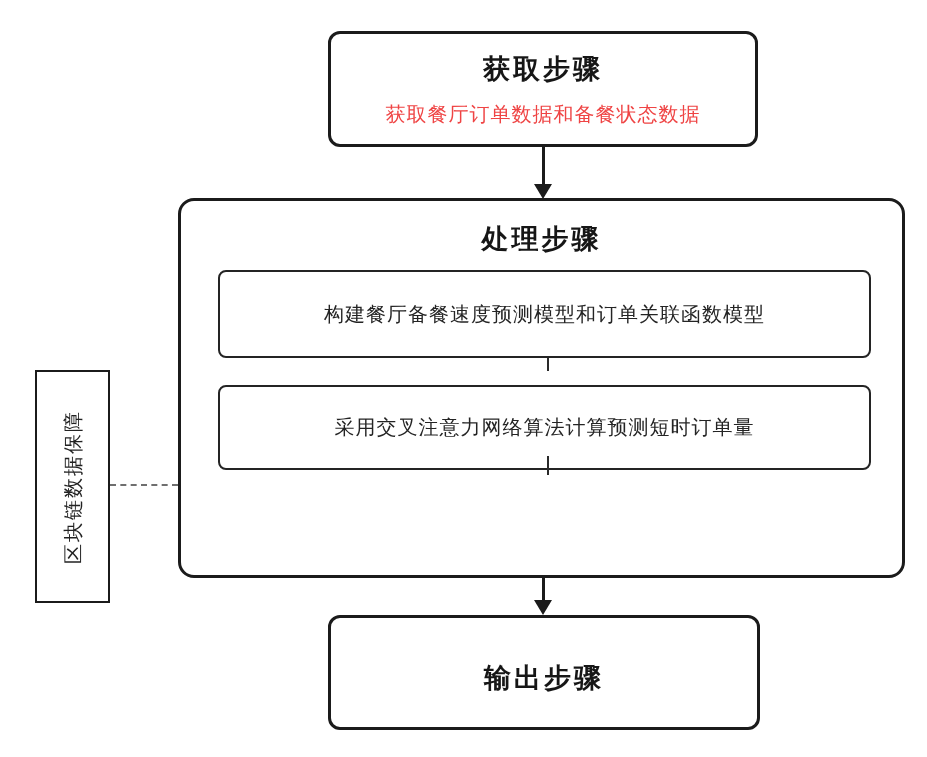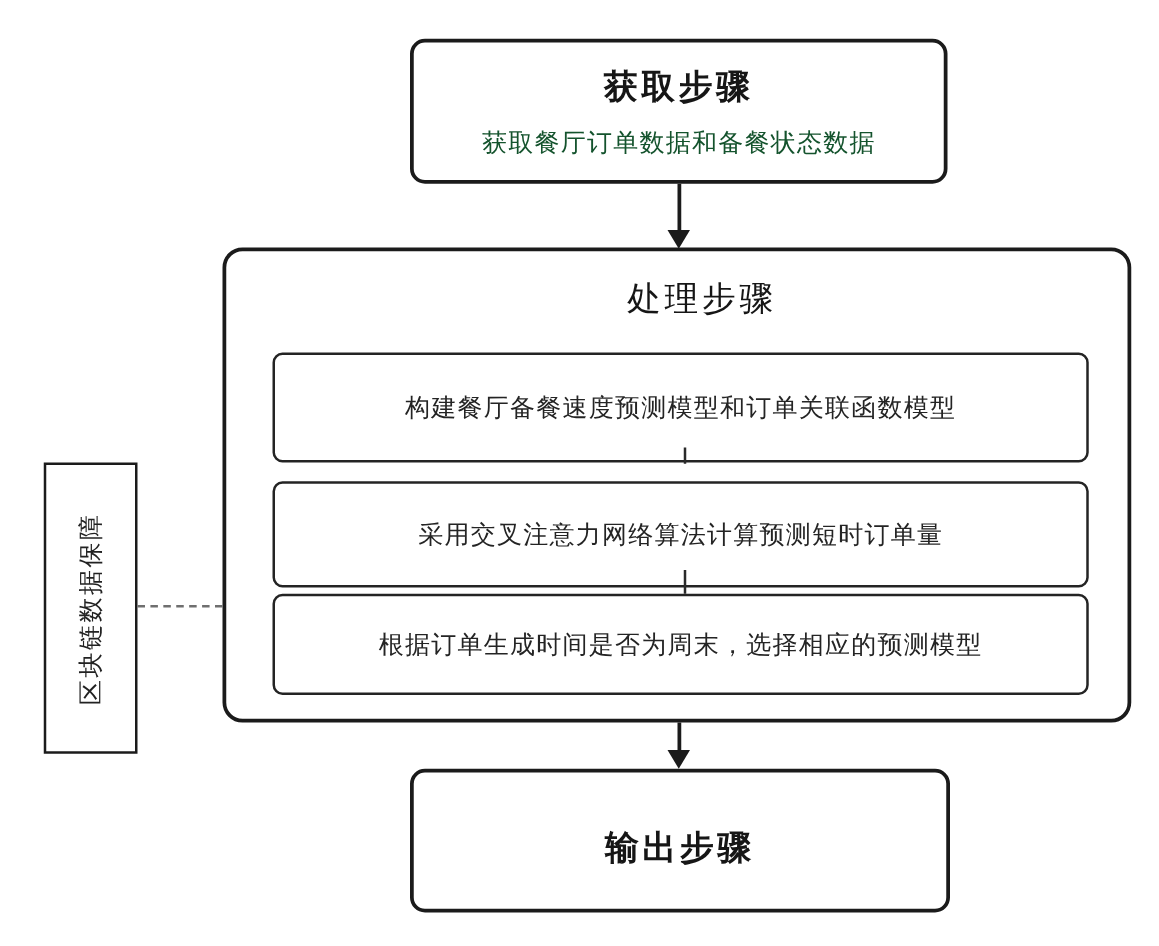--- a/index.html
+++ b/index.html
@@ -33,34 +33,33 @@
   .box-title {
     font-size: 27px;
     font-weight: bold;
     letter-spacing: 3px;
     color: #161616;
     text-align: center;
   }
   .box-subtitle {
     font-size: 20px;
     letter-spacing: 1px;
-    color: #14532d;
+    color: #ef4444;
     margin-top: 14px;
   }
   .process-title {
     position: absolute;
     top: 20px;
     left: 0;
     width: 100%;
     text-align: center;
     font-size: 27px;
-    font-weight: normal;
+    font-weight: bold;
     letter-spacing: 3px;
     color: #161616;
-    margin-left: 20px;
   }
   .step {
     position: absolute;
     left: 37px;
     width: 653px;
     background: #ffffff;
     border: 2px solid #242424;
     border-radius: 8px;
     box-sizing: border-box;
     display: flex;
@@ -123,35 +122,32 @@
     <div class="box-title">获取步骤</div>
     <div class="box-subtitle">获取餐厅订单数据和备餐状态数据</div>
   </div>
 
   <div class="vline" style="left:542px; top:147px; height:40px;"></div>
   <div class="arrow-head" style="left:534px; top:184px;"></div>
 
   <div class="box rounded-lg" style="left:178px; top:198px; width:727px; height:380px;">
     <div class="process-title">处理步骤</div>
 
-    <div class="step" style="top:69px; height:88px;margin-top:12px;">
+    <div class="step" style="top:69px; height:88px;">
       <div class="step-label">构建餐厅备餐速度预测模型和订单关联函数模型</div>
     </div>
 
     <div class="thin-vline" style="left:366px; top:157px; height:13px;"></div>
 
     <div class="step" style="top:184px; height:85px;">
       <div class="step-label">采用交叉注意力网络算法计算预测短时订单量</div>
     </div>
 
     <div class="thin-vline" style="left:366px; top:255px; height:19px;"></div>
 
-    <div class="step" style="top:274px; height:81px;">
-      <div class="step-label">根据订单生成时间是否为周末，选择相应的预测模型</div>
-    </div>
   </div>
 
   <div class="vline" style="left:542px; top:578px; height:24px;"></div>
   <div class="arrow-head" style="left:534px; top:600px;"></div>
 
   <div class="box rounded-md terminal" style="left:328px; top:615px; width:432px; height:115px; padding-top:10px;">
     <div class="box-title">输出步骤</div>
   </div>
 
   <div class="side-box" style="left:35px; top:370px; width:75px; height:233px;">

